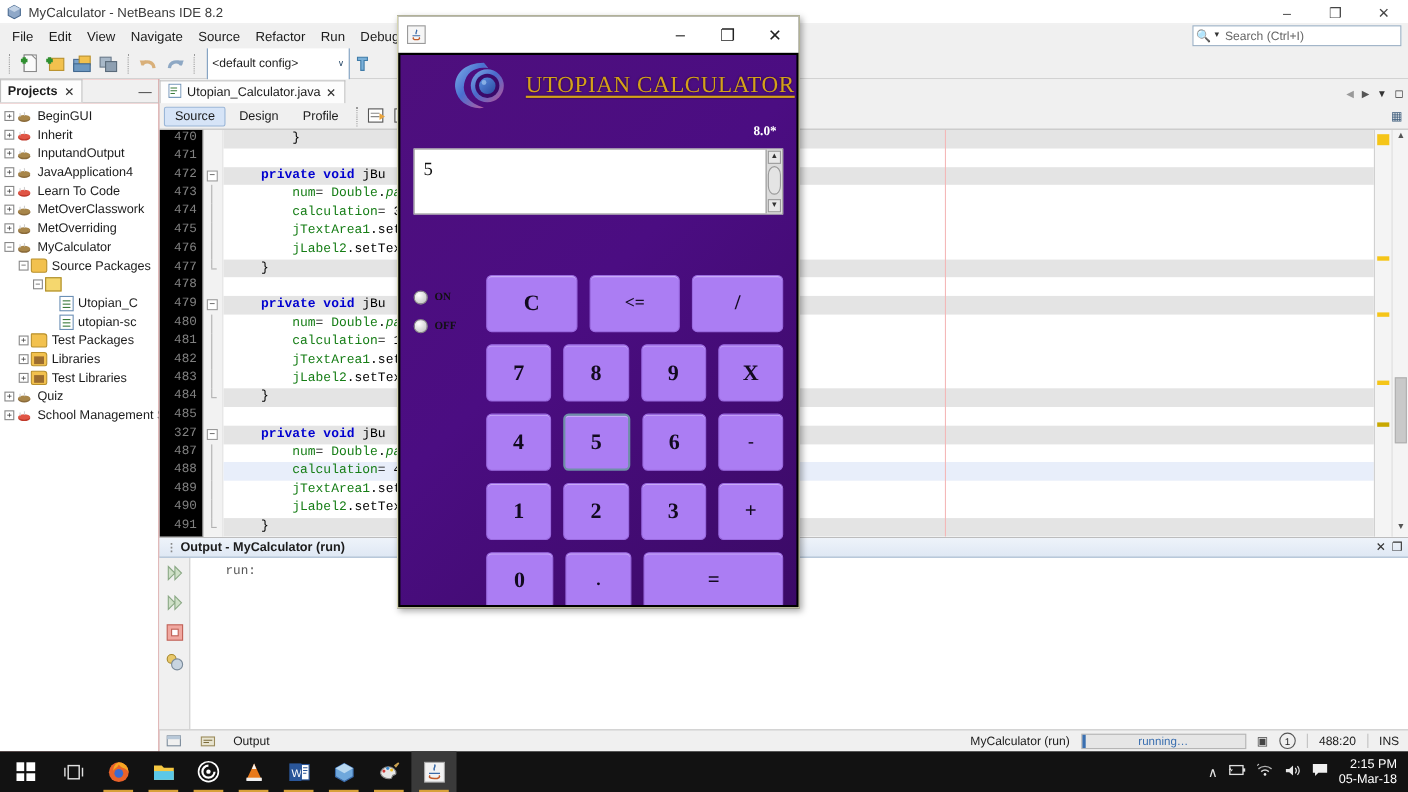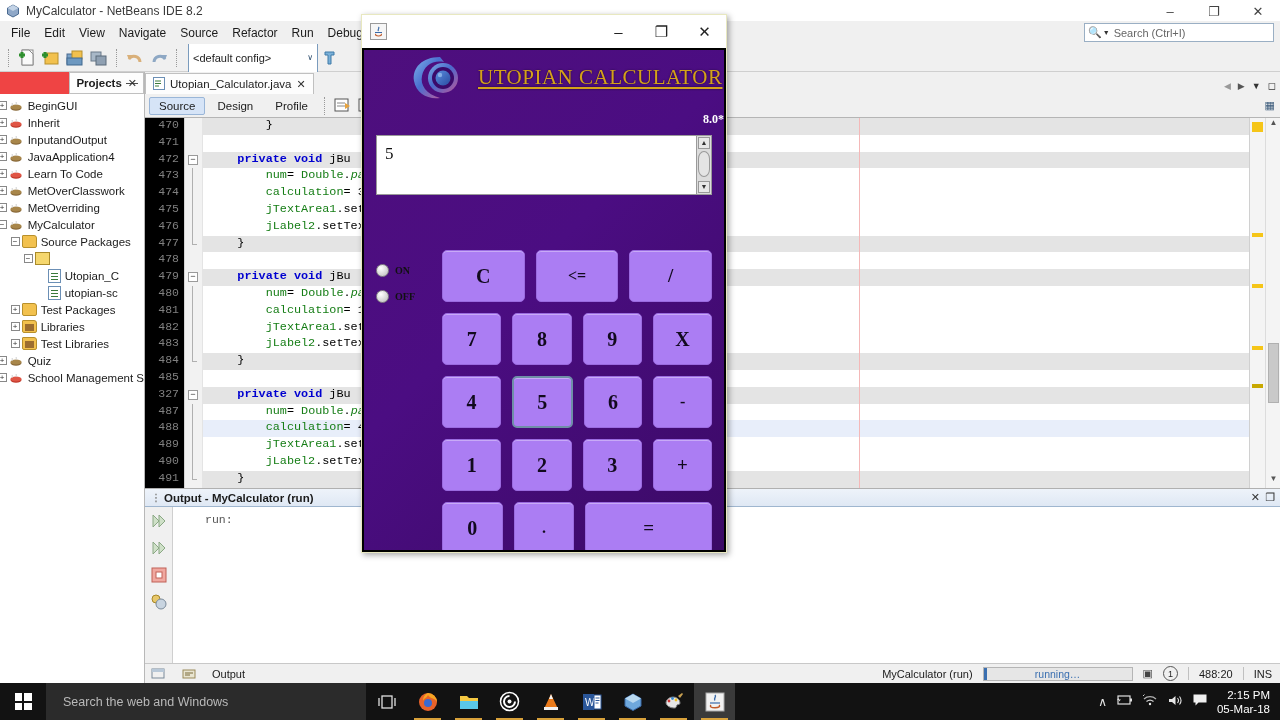--- a/index.html
+++ b/index.html
@@ -48,21 +48,21 @@
     width: 130px; height: 32px; background: #fff; border: 1px solid #7a9bbd;
     display: flex; align-items: center; justify-content: space-between;
     padding: 0 4px; font-size: 11px; color: #1b1b1b; margin-left: 4px;
   }
   .tb-combo .arr { font-size: 8px; color: #2a4a6a; }
 
   
   .nb-body { flex: 1; display: flex; min-height: 0; }
 
   
-  .proj-panel { width: 145px; display: flex; flex-direction: column; background: #ef4444; border-right: 1px solid #b8b8b8; align-items: flex-end;}
+  .proj-panel { width: 145px; display: flex; flex-direction: column; background: #ef4444; border-right: 1px solid #b8b8b8;}
   .proj-head {
     height: 22px; display: flex; align-items: center; background: #f0f0f0;
     border-bottom: 1px solid #c0c0c0; position: relative;
   }
   .proj-tab {
     display: flex; align-items: center; gap: 6px; font-size: 11.5px; font-weight: bold; color: #1b1b1b;
     background: #fdfdfd; height: 21px; padding: 0 6px; border: 1px solid #c0c0c0; border-bottom: none;
   }
   .proj-tab .x { font-size: 11px; font-weight: normal; color: #333; }
   .proj-min { position: absolute; right: 6px; font-size: 12px; color: #333; }
@@ -163,21 +163,21 @@
     background: linear-gradient(135deg, #4e0f7d 0%, #4b0d82 45%, #3b0a66 100%);
     margin: 2px; position: relative; overflow: hidden;
   }
   .logo-row { height: 55px; display: flex; align-items: center; padding-left: 46px; gap: 12px; }
   .eye { width: 56px; height: 48px; position: relative; flex: none; }
   .brand {
     font-family: "Liberation Serif", serif; font-size: 21px; letter-spacing: .5px;
     color: #d5a11a; text-decoration: underline; text-underline-offset: 3px;
     text-shadow: 0 0 2px rgba(0,0,0,.6);
   }
-  .modeval { text-align: right; font-size: 12px; font-weight: bold; color: #fff;
+  .modeval { text-align: right; padding-right: 18px; font-size: 12px; font-weight: bold; color: #fff;
              font-family: "Liberation Serif", serif; margin-top: 7px; }
   .disp-wrap { margin: 8px 12px 0 12px; height: 60px; background: #fff; border: 1px solid #9a9a9a; display: flex; }
   .disp-text { flex: 1; padding: 8px 0 0 8px; font-family: "Liberation Serif", serif; font-size: 17px; color: #111; }
   .disp-sb { width: 15px; background: #dcdcdc; border-left: 1px solid #9a9a9a; position: relative; }
   .disp-sb .a { position: absolute; left: 1px; width: 12px; height: 12px; background: #e8e8e8; border: 1px solid #999;
                 font-size: 7px; text-align: center; line-height: 10px; color: #333; }
   .disp-sb .thumb { position: absolute; left: 1px; top: 15px; width: 12px; height: 26px; background: #e4e4e4; border: 1px solid #999;
                     border-radius: 50%/30%; }
   .radios { position: absolute; left: 12px; top: 207px; width: 58px; }
   .radio-row { display: flex; align-items: center; gap: 6px; height: 26px; }
@@ -765,23 +765,20 @@
 
   <div class="taskbar">
     <div class="tb-start">
       <span class="win-logo">
           <div></div>
           <div></div>
           <div></div>
           <div></div>
         </span>
     </div>
-    <div class="tb-search">
-      <span>Search the web and Windows</span>
-    </div>
     <div class="tb-apps">
       <div class="tb-app">
         <svg width="20" height="16" viewBox="0 0 20 16">
             <rect x="5" y="2" width="10" height="12" fill="none" stroke="#e0e0e0" stroke-width="1.3"></rect>
             <path d="M2 4v8M18 4v8" stroke="#e0e0e0" stroke-width="1.3"></path>
           </svg>
       </div>
       <div class="tb-app open">
         <svg width="22" height="22" viewBox="0 0 22 22">
             <circle cx="11" cy="11" r="9" fill="#e8622a"></circle>

